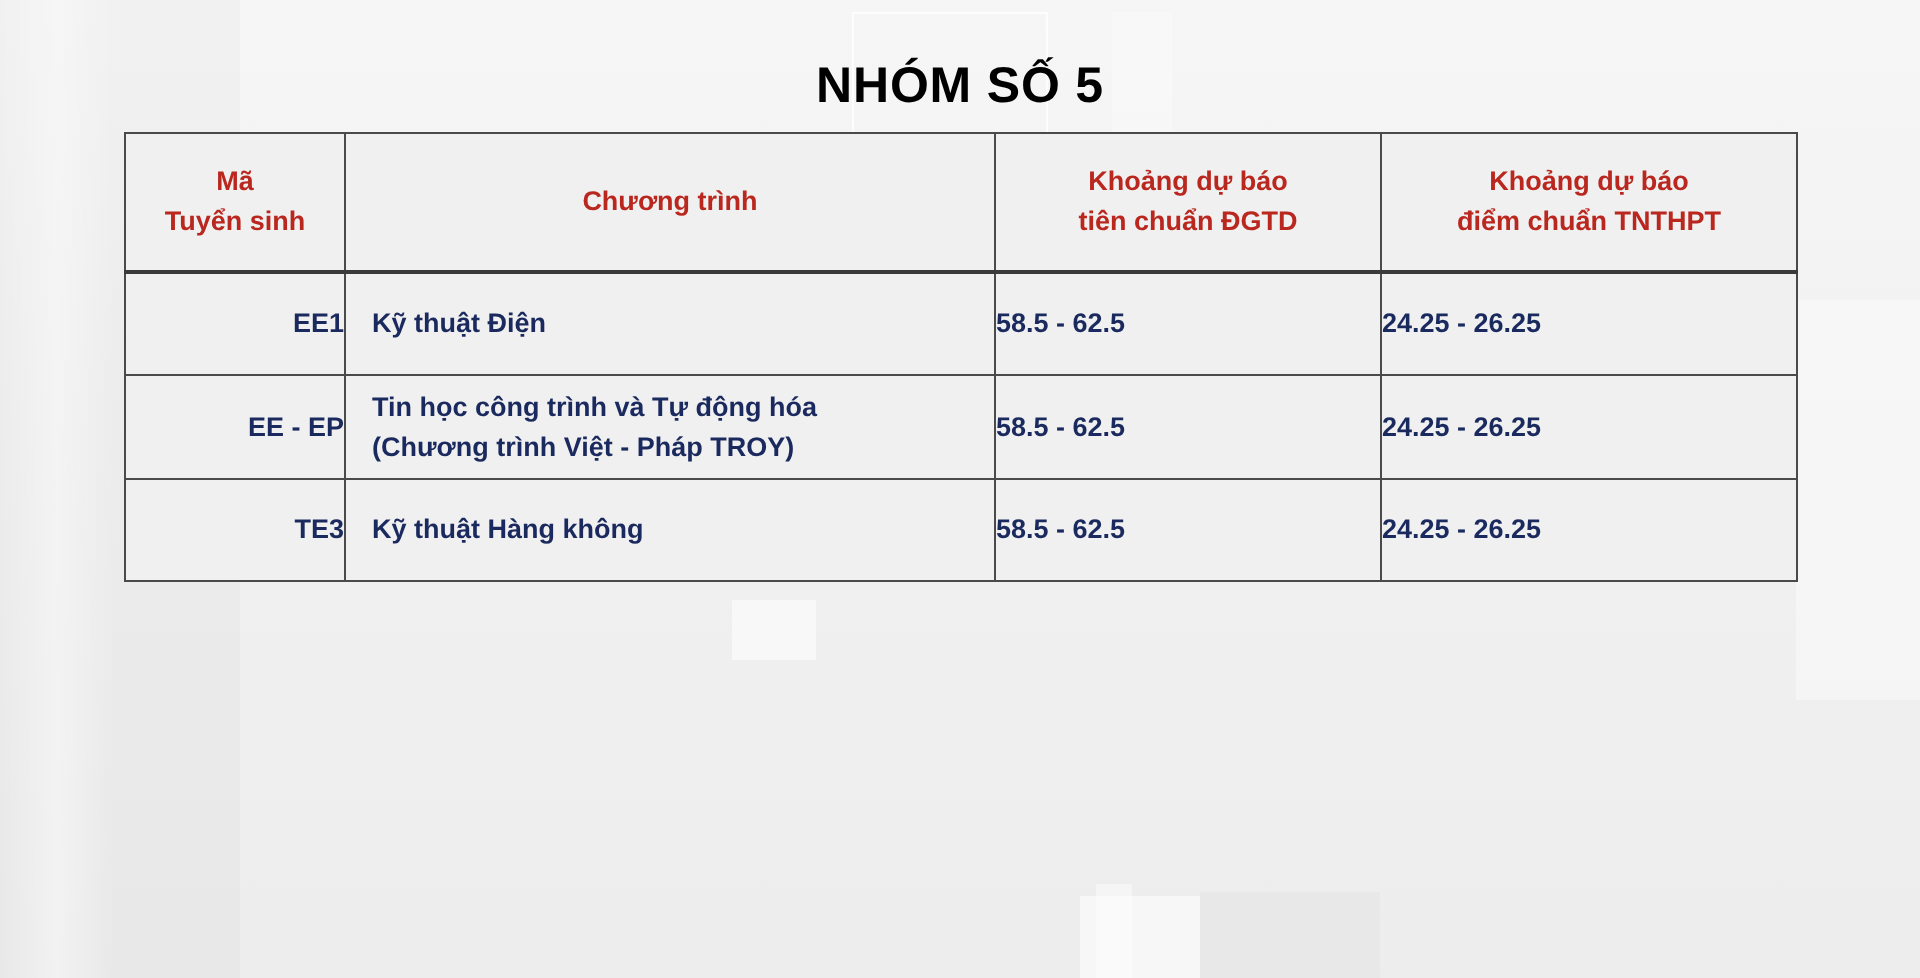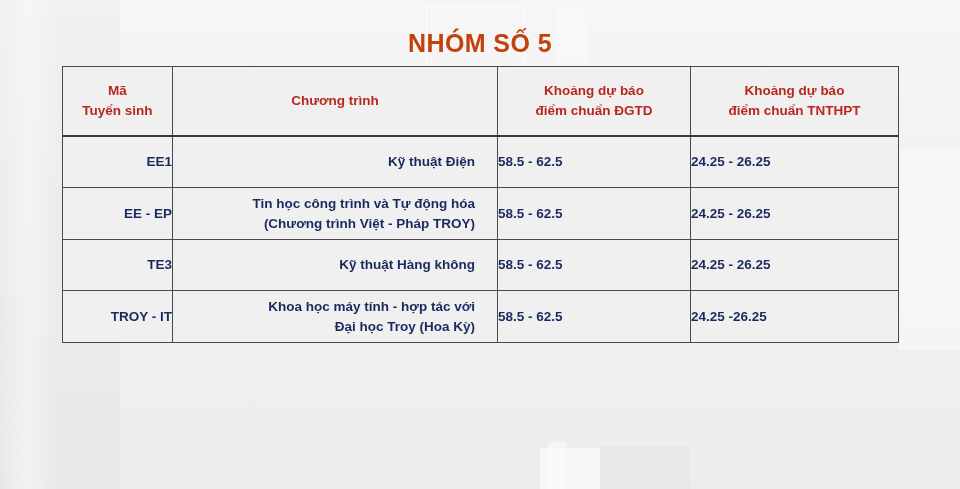--- a/index.html
+++ b/index.html
@@ -39,21 +39,21 @@
   
   #title {
     position: absolute;
     top: 29px;
     left: 0;
     width: 960px;
     text-align: center;
     font-size: 25px;
     font-weight: bold;
     letter-spacing: 0.4px;
-    color: #c2410c;
+    color: #000000;
     z-index: 3;
   }
 
   
   #table-wrap {
     position: absolute;
     left: 62px;
     top: 66px;
     width: 836px;
     z-index: 2;
@@ -90,23 +90,23 @@
     height: 50px;
     color: #1b2a5e;
     font-size: 13.5px;
     font-weight: bold;
     line-height: 1.42;
   }
   td.code {
     text-align: right;
   }
   td.prog {
-    text-align: right;
+    text-align: left;
     padding-left: 13px;
-    padding-right: 22px;
+    padding-right: 6px;
   }
   td.score {
     text-align: left;
   }
   tbody tr.tall td { height: 51px; }
 
   .hline { display: block; }
 </style>
 </head>
 <body>
@@ -141,21 +141,21 @@
       <tr>
         <th class="code-head">
           <span class="hline">Mã</span>
           <span class="hline">Tuyển sinh</span>
         </th>
         <th>
           <span class="hline">Chương trình</span>
         </th>
         <th>
           <span class="hline">Khoảng dự báo</span>
-          <span class="hline">điểm chuẩn ĐGTD</span>
+          <span class="hline">tiên chuẩn ĐGTD</span>
         </th>
         <th>
           <span class="hline">Khoảng dự báo</span>
           <span class="hline">điểm chuẩn TNTHPT</span>
         </th>
       </tr>
     </thead>
     <tbody>
 
       <tr>
@@ -181,25 +181,16 @@
       <tr>
         <td class="code">TE3</td>
         <td class="prog">
           <span class="hline">Kỹ thuật Hàng không</span>
         </td>
         <td class="score">58.5 - 62.5</td>
         <td class="score">24.25 - 26.25</td>
       </tr>
 
 
-      <tr class="tall">
-        <td class="code">TROY - IT</td>
-        <td class="prog">
-          <span class="hline">Khoa học máy tính - hợp tác với</span>
-          <span class="hline">Đại học Troy (Hoa Kỳ)</span>
-        </td>
-        <td class="score">58.5 - 62.5</td>
-        <td class="score">24.25 -26.25</td>
-      </tr>
 
     </tbody>
   </table>
 </div>
 
 </body></html>

